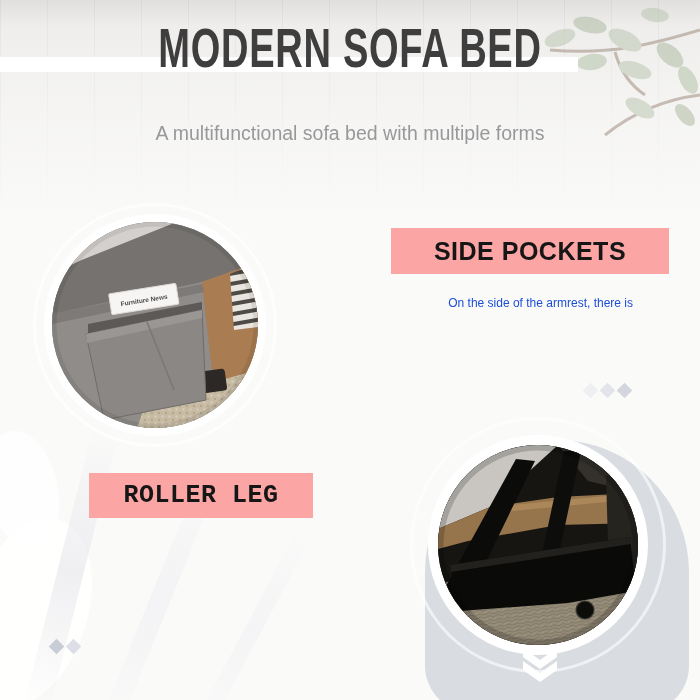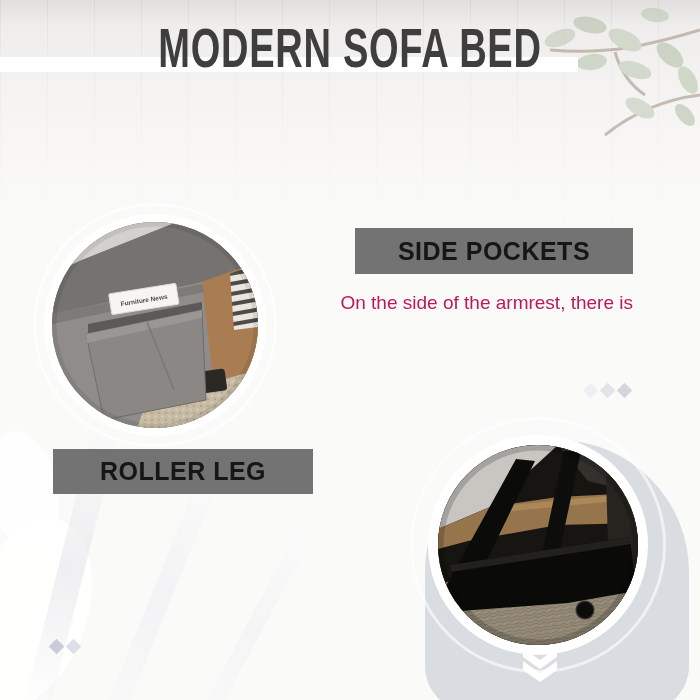--- a/index.html
+++ b/index.html
@@ -31,26 +31,26 @@
   
   .title-band{position:absolute;left:0;top:57px;width:578px;height:15px;background:#ffffff;z-index:2;}
   .title{
     position:absolute;left:0;top:20px;width:700px;margin:0;text-align:center;z-index:3;
     font-size:56px;line-height:56px;font-weight:700;color:#3f3e3e;letter-spacing:1px;
     transform:scaleX(0.68);transform-origin:center;white-space:nowrap;
   }
   .intro{position:absolute;left:0;top:120px;width:700px;text-align:center;z-index:2;
     font-size:19.5px;line-height:27px;color:#98989b;}
   
-  .bar{position:absolute;background:#737373;display:flex;align-items:center;justify-content:center;z-index:3;}
+  .bar{position:absolute;background:#fca5a5;display:flex;align-items:center;justify-content:center;z-index:3;margin-left:36px;}
   .bar span{font-size:25px;font-weight:700;color:#161616;letter-spacing:.5px;}
   .bar.side{left:355px;top:228px;width:278px;height:46px;}
-  .bar.roller{left:53px;top:449px;width:260px;height:45px;}
-  
-  .copy{position:absolute;z-index:3;color:#be185d;font-size:19px;}
+  .bar.roller{left:53px;top:473px;width:224px;height:45px;font-family:Liberation Mono, monospace;}
+  
+  .copy{position:absolute;z-index:3;color:#1d4ed8;font-size:12px;}
   .copy.side{left:323px;top:290px;width:310px;text-align:right;line-height:26.5px;}
   .copy.roller{left:55px;top:534px;width:330px;text-align:left;line-height:28px;}
   
   .diamonds{position:absolute;display:flex;gap:6px;z-index:3;}
   .diamonds.right{left:585px;top:385px;}
   .diamonds.left{left:51px;top:641px;}
   .dia{width:11px;height:11px;transform:rotate(45deg);display:inline-block;}
   .dia.r1{background:#edeff2;}.dia.r2{background:#e2e4e9;}.dia.r3{background:#d3d6dc;}
   .dia.l1{background:#c8ccd6;}.dia.l2{background:#dcdfe7;}
   
@@ -97,20 +97,21 @@
   <div class="blur b1"></div>
   <div class="blur b2"></div>
   <div class="blur b3"></div>
   <div class="blur b4"></div>
   <div class="blur b5"></div>
 
   <div class="title-band"></div>
   <h1 class="title">MODERN SOFA BED</h1>
 
   <div class="intro">
+    <div>A multifunctional sofa bed with multiple forms</div>
   </div>
 
   <div class="outer-ring left"></div>
   <div class="photo left">
     <svg viewBox="0 0 206 206" width="206" height="206">
       <defs>
         <pattern id="rugdots" width="7" height="7" patternUnits="userSpaceOnUse">
           <rect width="7" height="7" fill="#c7bba4"></rect>
           <circle cx="2" cy="2" r="1.2" fill="#b5a78d"></circle>
           <circle cx="5.5" cy="5.5" r="1.2" fill="#d6ccb8"></circle>

